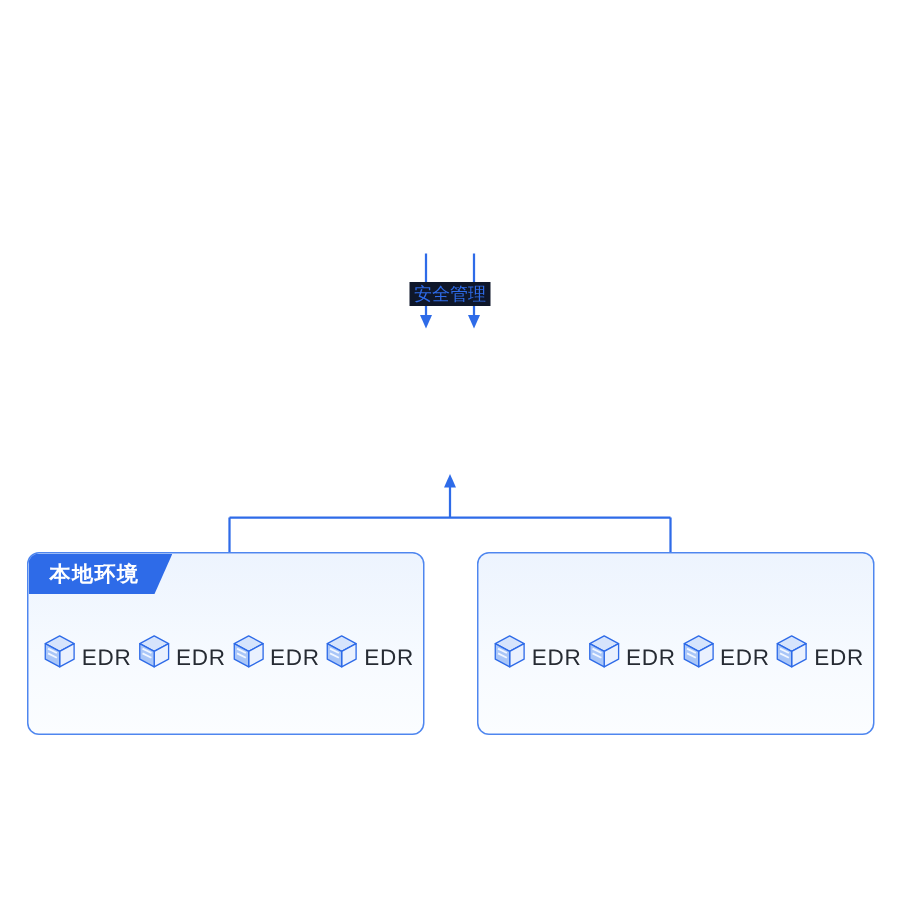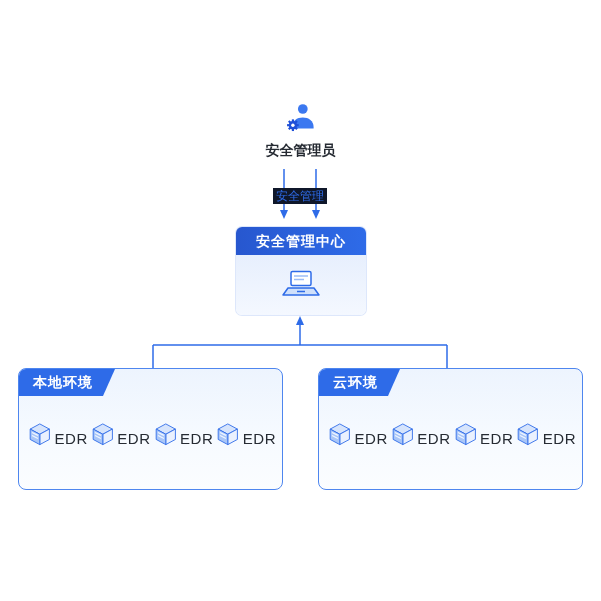--- a/index.html
+++ b/index.html
@@ -89,50 +89,23 @@
       <line x1="153" y1="345" x2="153" y2="368"></line>
       <line x1="447" y1="345" x2="447" y2="368"></line>
     </g>
     <g fill="#2E6BE8" stroke="none">
       <polygon points="284,219 280,210 288,210"></polygon>
       <polygon points="316,219 312,210 320,210"></polygon>
       <polygon points="300,316 296,325 304,325"></polygon>
     </g>
   </svg>
 
-  <div class="abs admin">
-    <svg class="admin-icon" width="36" height="36" viewBox="0 0 40 40">
-      <circle cx="22" cy="10" r="5.4" fill="#3B78F0"></circle>
-      <path d="M10 30 c0-7 5.6-10.6 12-10.6 s12 3.6 12 10.6 v1.6 H10 z" fill="#3B78F0"></path>
-      <g stroke="#1E4FD8" stroke-width="2.4">
-        <line x1="11" y1="21.5" x2="11" y2="34.5"></line>
-        <line x1="4.5" y1="28" x2="17.5" y2="28"></line>
-        <line x1="6.4" y1="23.4" x2="15.6" y2="32.6"></line>
-        <line x1="6.4" y1="32.6" x2="15.6" y2="23.4"></line>
-      </g>
-      <circle cx="11" cy="28" r="4.6" fill="#1E4FD8"></circle>
-      <circle cx="11" cy="28" r="1.9" fill="#ffffff"></circle>
-    </svg>
-    <div class="admin-label">安全管理员</div>
-  </div>
 
   <div class="abs flow-label">安全管理</div>
 
-  <div class="abs center-box">
-    <div class="center-header">安全管理中心</div>
-    <div class="center-body">
-      <svg width="46" height="30" viewBox="0 0 46 30">
-        <rect x="13" y="1.5" width="20" height="14" rx="1.5" fill="#ffffff" stroke="#2E6BE8" stroke-width="1.5"></rect>
-        <line x1="16" y1="6" x2="30" y2="6" stroke="#9BBCF6" stroke-width="1.3"></line>
-        <line x1="16" y1="9.5" x2="26" y2="9.5" stroke="#9BBCF6" stroke-width="1.3"></line>
-        <polygon points="10,18 36,18 41,25 5,25" fill="#CFE0FB" stroke="#2E6BE8" stroke-width="1.5" stroke-linejoin="round"></polygon>
-        <line x1="19" y1="21.5" x2="27" y2="21.5" stroke="#2E6BE8" stroke-width="1.5"></line>
-      </svg>
-    </div>
-  </div>
 
   <div class="abs group group-left">
     <div class="group-tab">本地环境</div>
     <div class="nodes">
       <div class="node">
         <svg class="cube">
             <use href="#cube"></use>
           </svg>
         <div class="node-label">EDR</div>
       </div>
@@ -151,21 +124,20 @@
       <div class="node">
         <svg class="cube">
             <use href="#cube"></use>
           </svg>
         <div class="node-label">EDR</div>
       </div>
     </div>
   </div>
 
   <div class="abs group group-right">
-    <div class="group-tab">云环境</div>
     <div class="nodes">
       <div class="node">
         <svg class="cube">
             <use href="#cube"></use>
           </svg>
         <div class="node-label">EDR</div>
       </div>
       <div class="node">
         <svg class="cube">
             <use href="#cube"></use>

